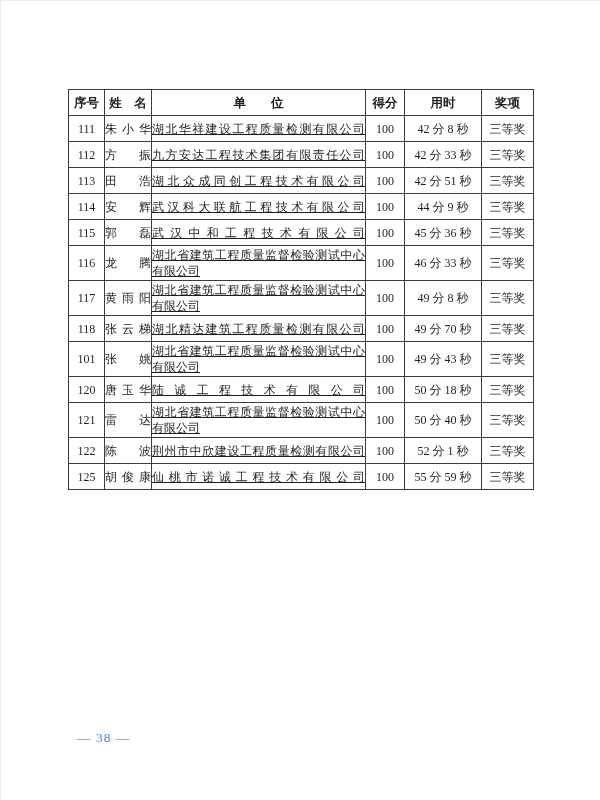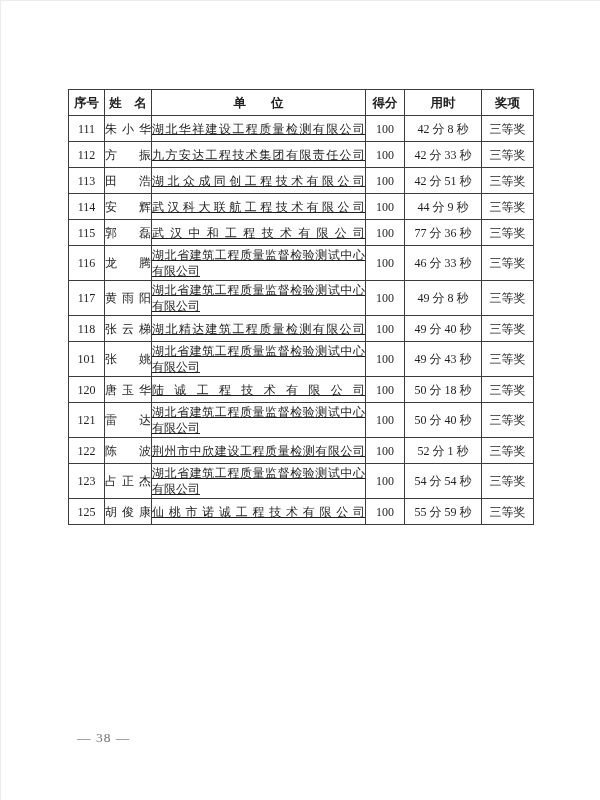--- a/index.html
+++ b/index.html
@@ -60,21 +60,21 @@
     text-align: justify;
     padding: 0 3px;
     text-decoration: underline;
   }
   .page-number {
     position: absolute;
     left: 76px;
     top: 729px;
     font-size: 13.5px;
     letter-spacing: 1px;
-    color: #737373;
+    color: #3b82f6;
     white-space: nowrap;
   }
 </style>
 </head>
 <body>
 
 <div class="page">
   <table class="results">
     <colgroup>
       <col style="width:36px">
@@ -125,21 +125,21 @@
           <td class="c-org" style="text-align-last: justify;">武汉科大联航工程技术有限公司</td>
           <td class="c-score">100</td>
           <td class="c-time">44 分 9 秒</td>
           <td class="c-award">三等奖</td>
         </tr>
         <tr class="single">
           <td class="c-no">115</td>
           <td class="c-name">郭磊</td>
           <td class="c-org" style="text-align-last: justify;">武汉中和工程技术有限公司</td>
           <td class="c-score">100</td>
-          <td class="c-time">77 分 36 秒</td>
+          <td class="c-time">45 分 36 秒</td>
           <td class="c-award">三等奖</td>
         </tr>
         <tr class="double">
           <td class="c-no">116</td>
           <td class="c-name">龙腾</td>
           <td class="c-org">湖北省建筑工程质量监督检验测试中心有限公司</td>
           <td class="c-score">100</td>
           <td class="c-time">46 分 33 秒</td>
           <td class="c-award">三等奖</td>
         </tr>
@@ -149,21 +149,21 @@
           <td class="c-org">湖北省建筑工程质量监督检验测试中心有限公司</td>
           <td class="c-score">100</td>
           <td class="c-time">49 分 8 秒</td>
           <td class="c-award">三等奖</td>
         </tr>
         <tr class="single">
           <td class="c-no">118</td>
           <td class="c-name">张云梯</td>
           <td class="c-org" style="text-align-last: justify;">湖北精达建筑工程质量检测有限公司</td>
           <td class="c-score">100</td>
-          <td class="c-time">49 分 40 秒</td>
+          <td class="c-time">49 分 70 秒</td>
           <td class="c-award">三等奖</td>
         </tr>
         <tr class="double">
           <td class="c-no">101</td>
           <td class="c-name">张姚</td>
           <td class="c-org">湖北省建筑工程质量监督检验测试中心有限公司</td>
           <td class="c-score">100</td>
           <td class="c-time">49 分 43 秒</td>
           <td class="c-award">三等奖</td>
         </tr>
@@ -182,28 +182,20 @@
           <td class="c-score">100</td>
           <td class="c-time">50 分 40 秒</td>
           <td class="c-award">三等奖</td>
         </tr>
         <tr class="single">
           <td class="c-no">122</td>
           <td class="c-name">陈波</td>
           <td class="c-org" style="text-align-last: justify;">荆州市中欣建设工程质量检测有限公司</td>
           <td class="c-score">100</td>
           <td class="c-time">52 分 1 秒</td>
-          <td class="c-award">三等奖</td>
-        </tr>
-        <tr class="double">
-          <td class="c-no">123</td>
-          <td class="c-name">占正杰</td>
-          <td class="c-org">湖北省建筑工程质量监督检验测试中心有限公司</td>
-          <td class="c-score">100</td>
-          <td class="c-time">54 分 54 秒</td>
           <td class="c-award">三等奖</td>
         </tr>
         <tr class="single">
           <td class="c-no">125</td>
           <td class="c-name">胡俊康</td>
           <td class="c-org" style="text-align-last: justify;">仙桃市诺诚工程技术有限公司</td>
           <td class="c-score">100</td>
           <td class="c-time">55 分 59 秒</td>
           <td class="c-award">三等奖</td>
         </tr>

